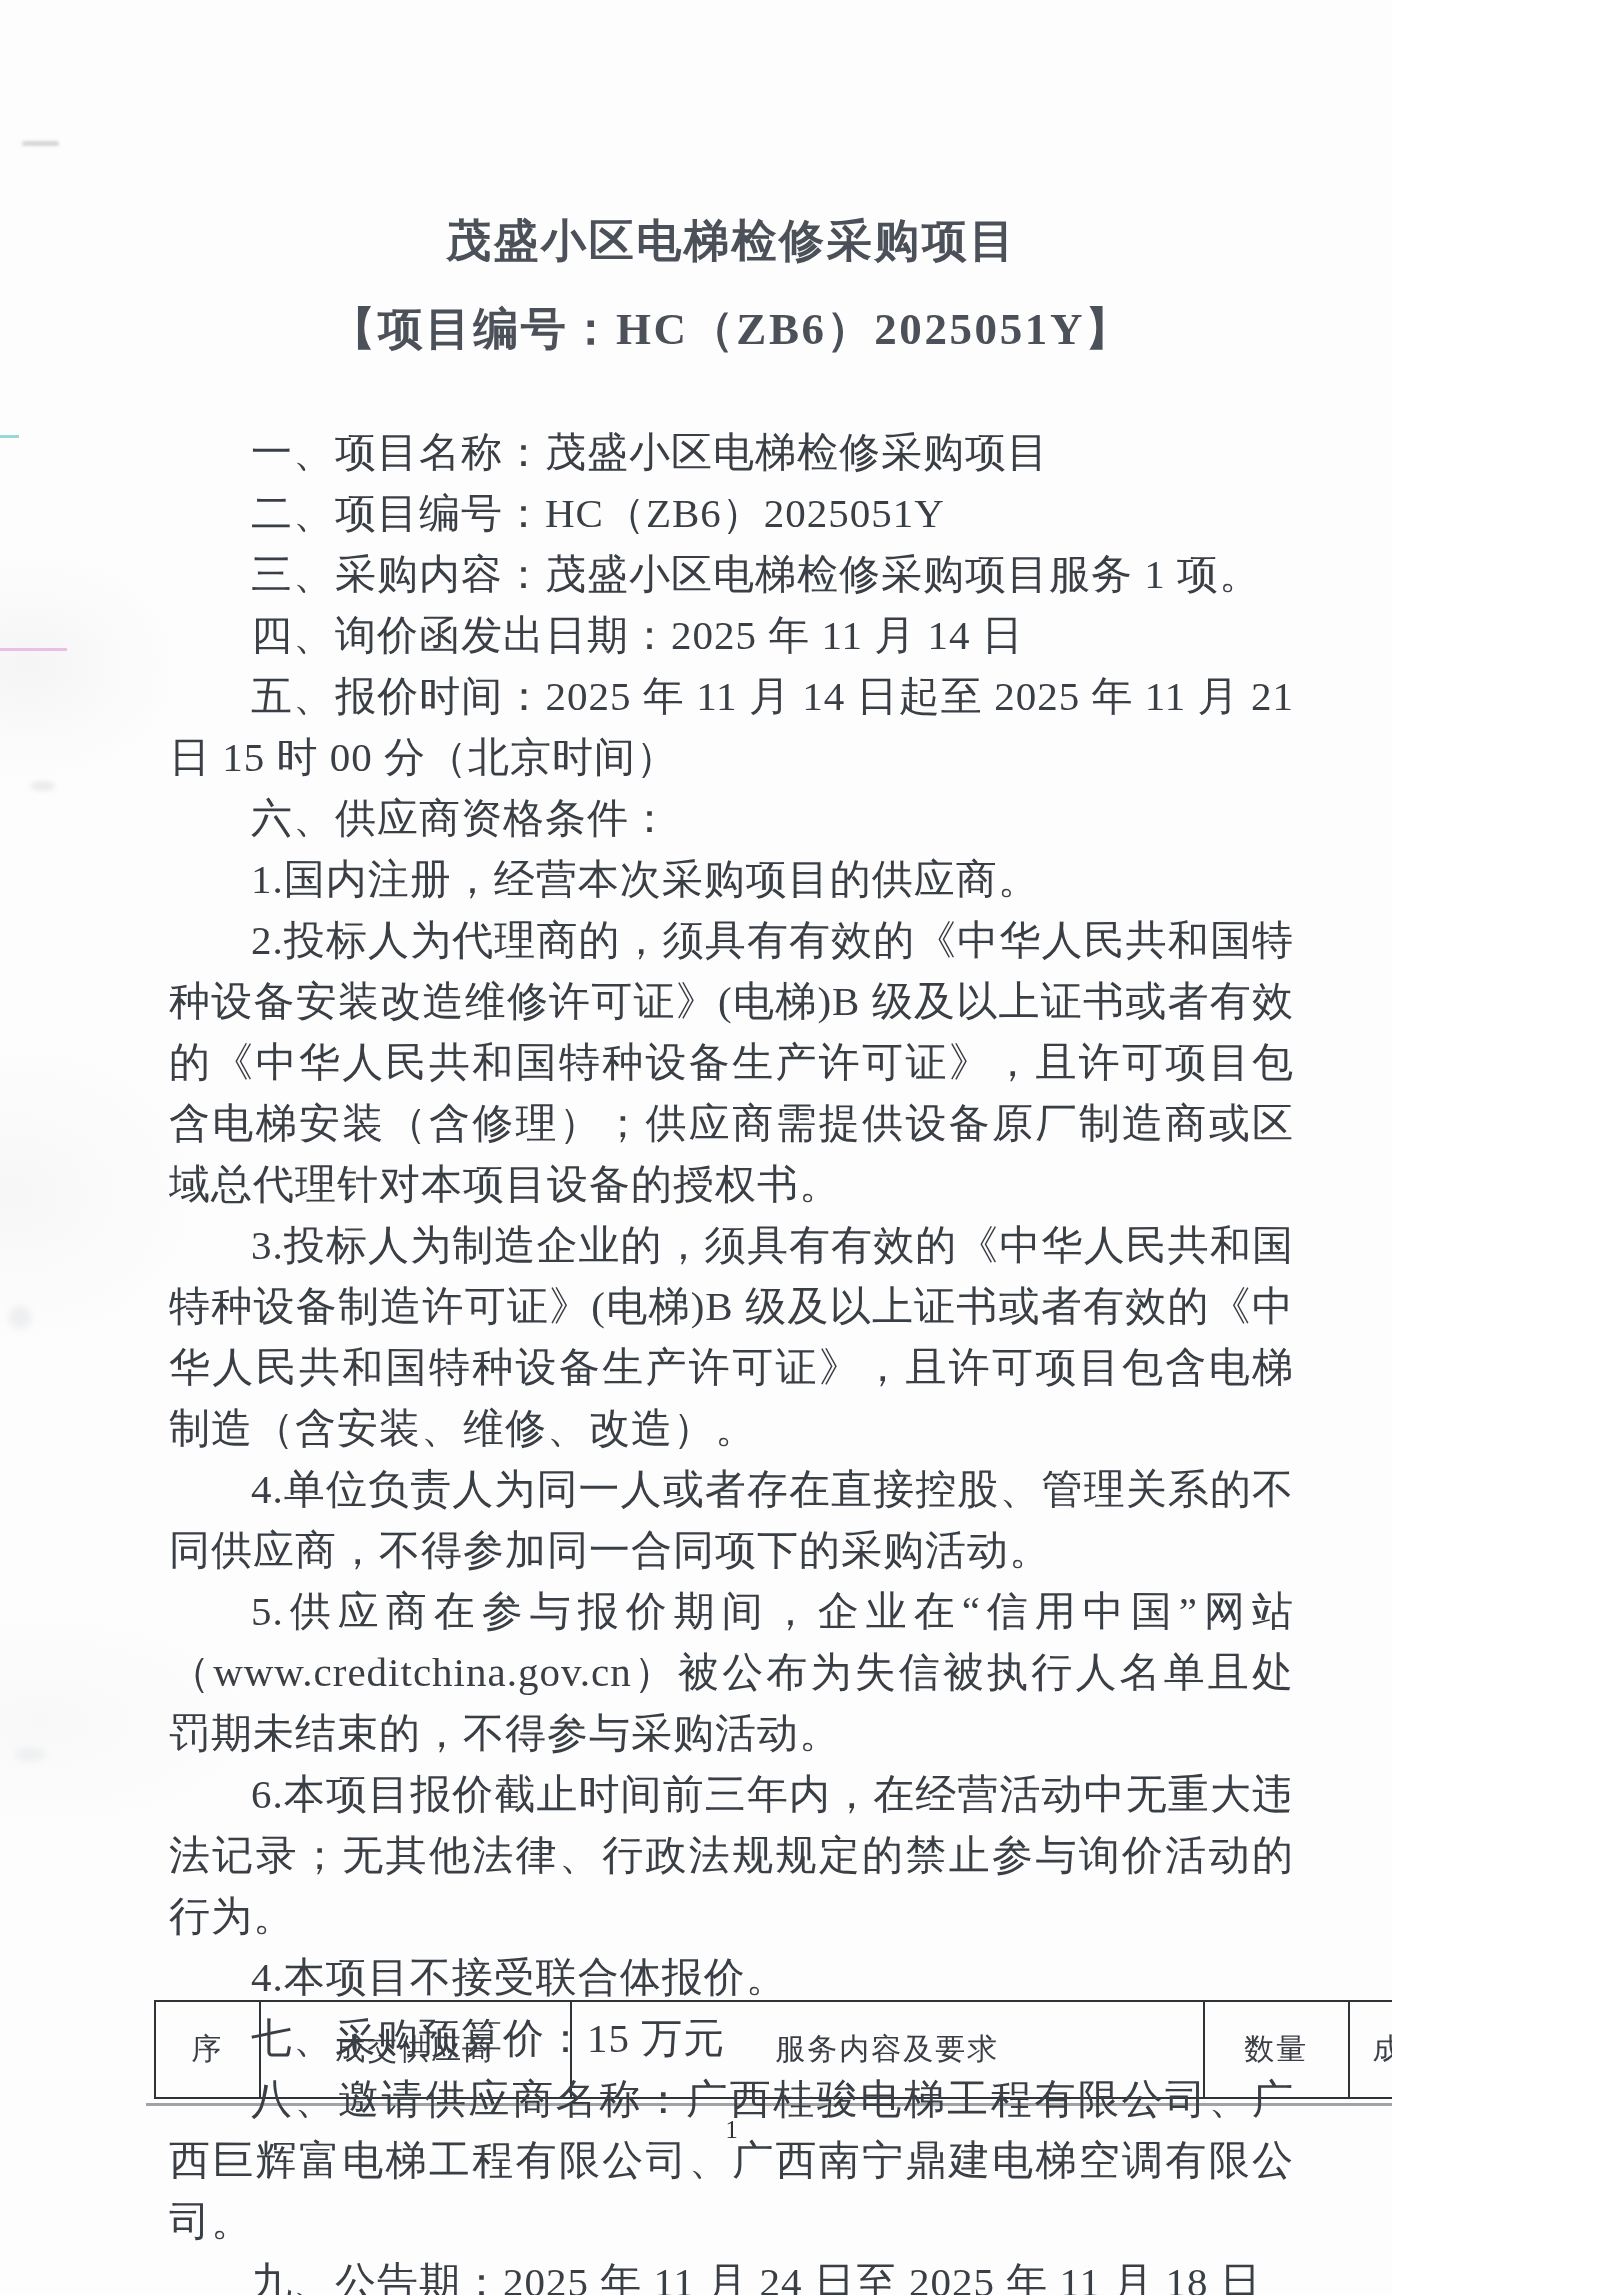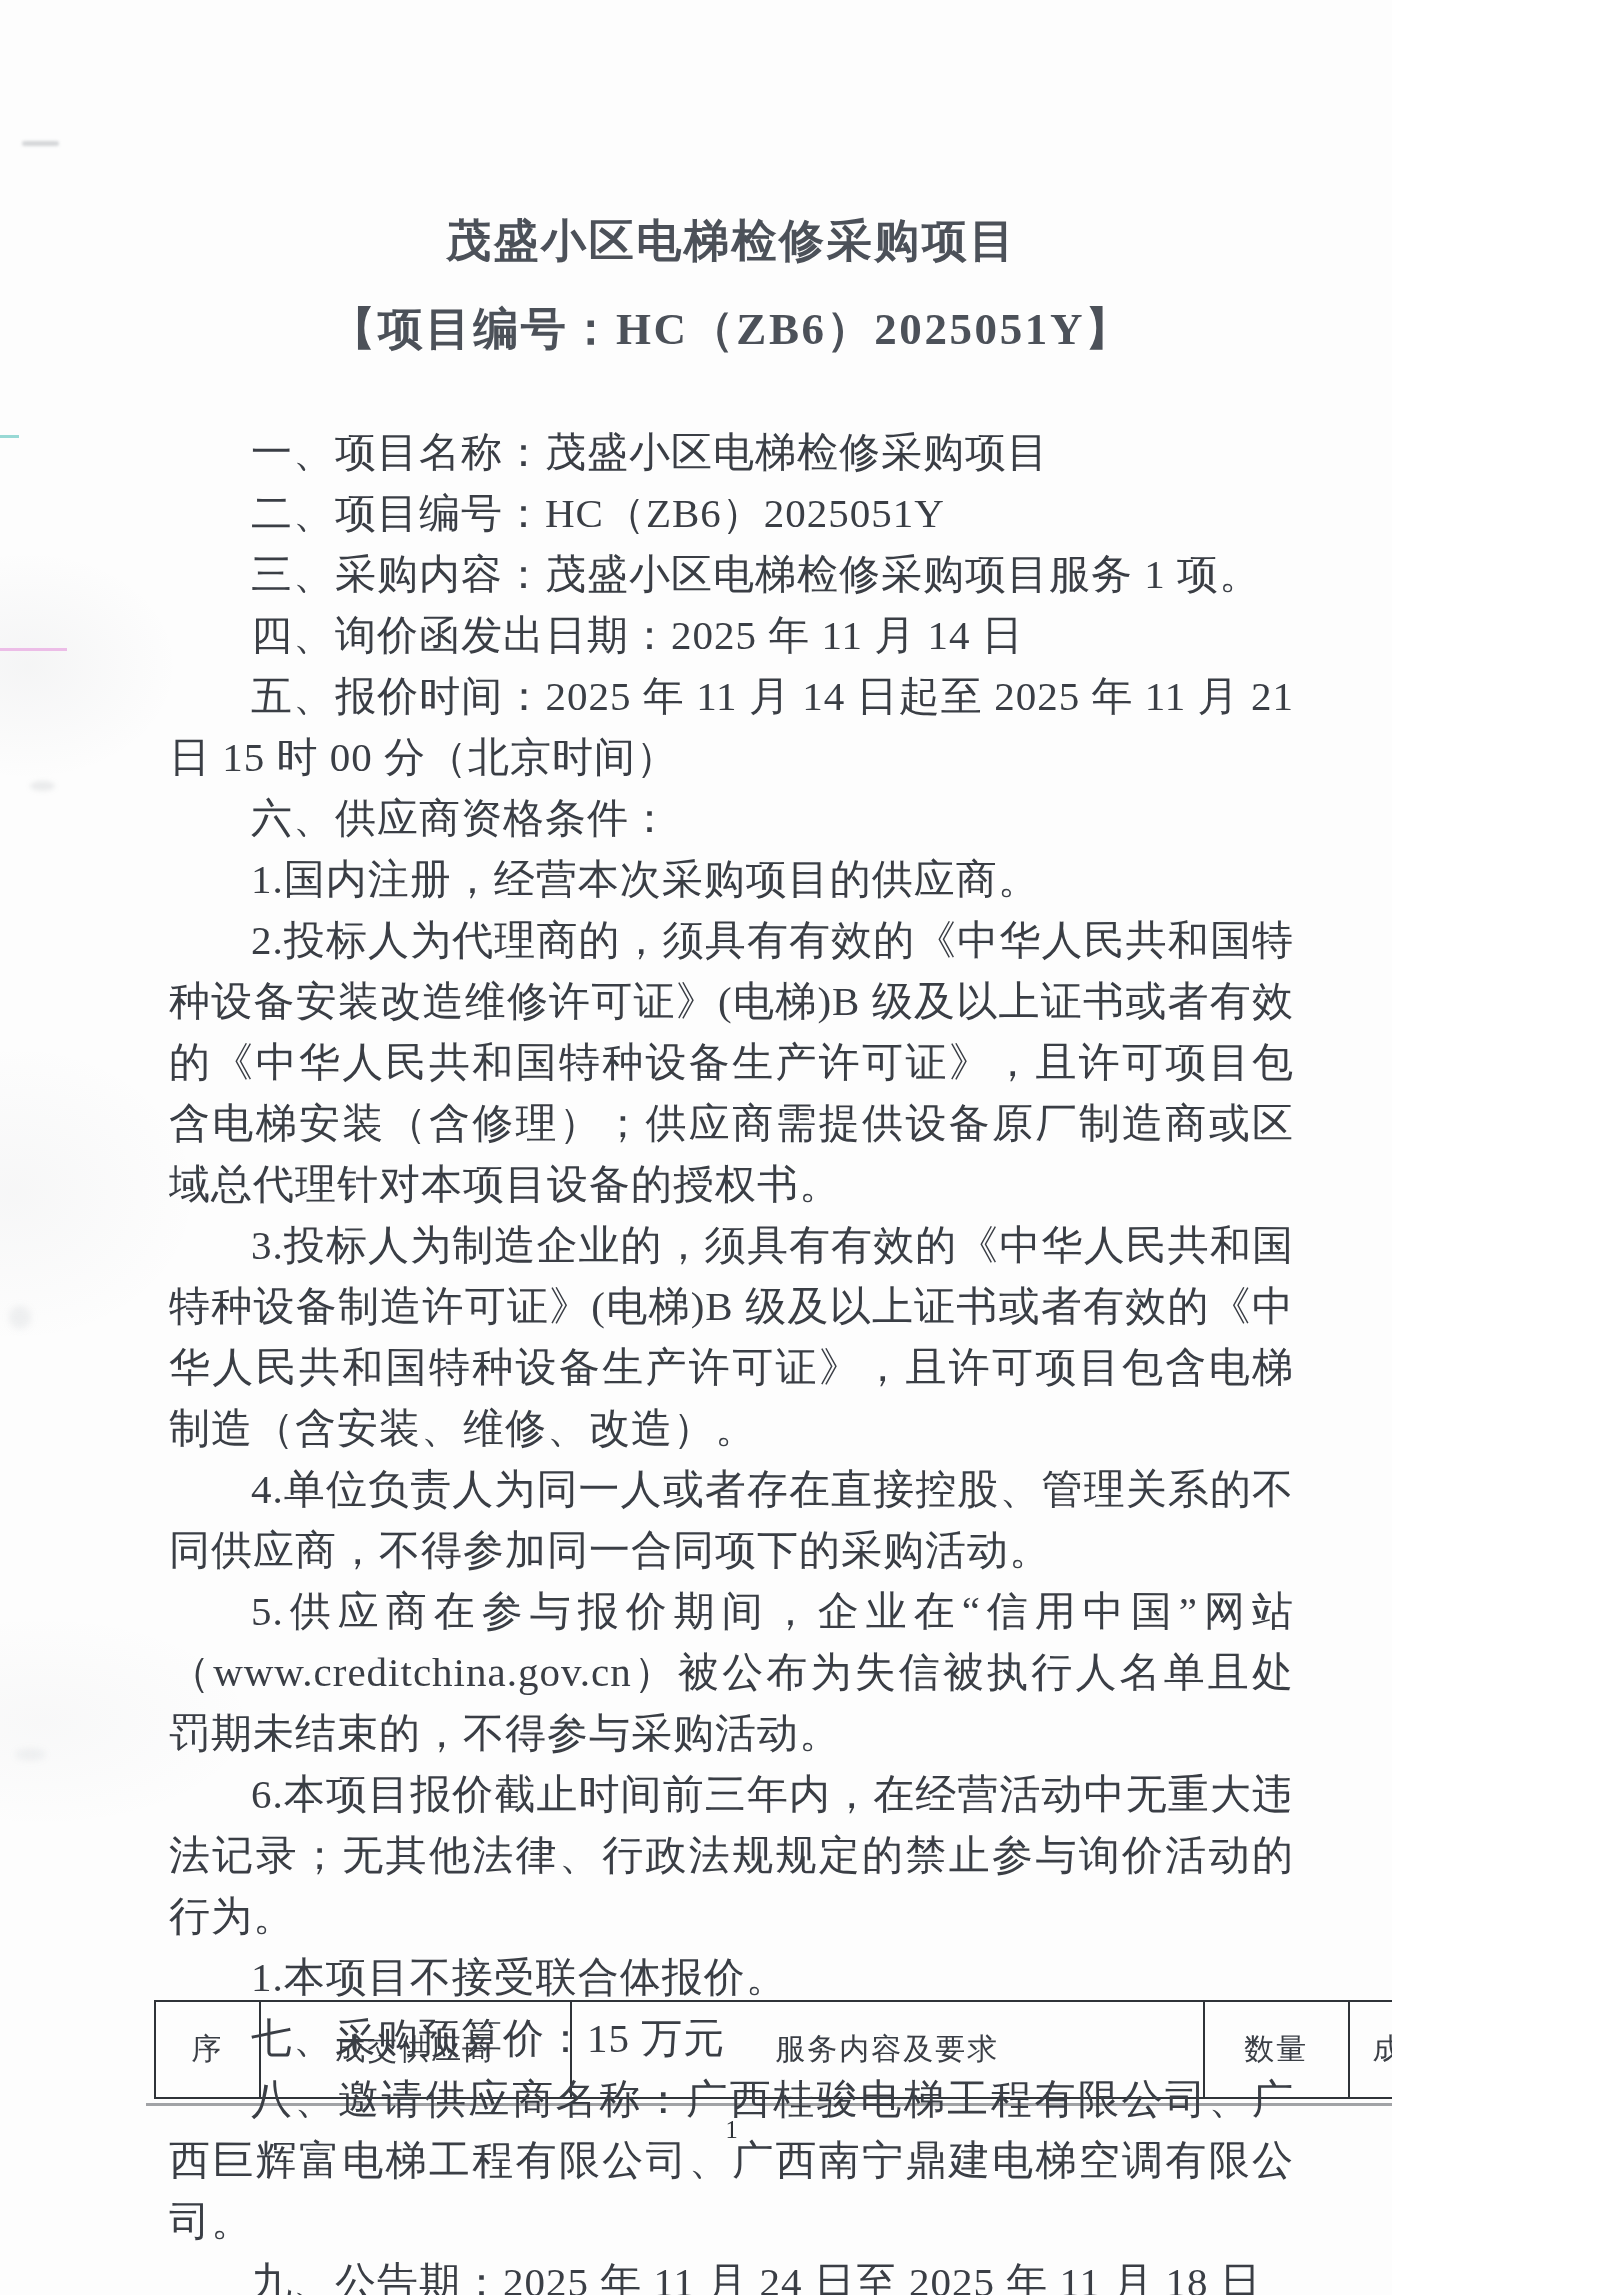--- a/index.html
+++ b/index.html
@@ -115,21 +115,21 @@
       <p>三、采购内容：茂盛小区电梯检修采购项目服务 1 项。</p>
       <p>四、询价函发出日期：2025 年 11 月 14 日</p>
       <p>五、报价时间：2025 年 11 月 14 日起至 2025 年 11 月 21 日 15 时 00 分（北京时间）</p>
       <p>六、供应商资格条件：</p>
       <p>1.国内注册，经营本次采购项目的供应商。</p>
       <p>2.投标人为代理商的，须具有有效的《中华人民共和国特种设备安装改造维修许可证》(电梯)B 级及以上证书或者有效的《中华人民共和国特种设备生产许可证》，且许可项目包含电梯安装（含修理）；供应商需提供设备原厂制造商或区域总代理针对本项目设备的授权书。</p>
       <p>3.投标人为制造企业的，须具有有效的《中华人民共和国特种设备制造许可证》(电梯)B 级及以上证书或者有效的《中华人民共和国特种设备生产许可证》，且许可项目包含电梯制造（含安装、维修、改造）。</p>
       <p>4.单位负责人为同一人或者存在直接控股、管理关系的不同供应商，不得参加同一合同项下的采购活动。</p>
       <p>5.供应商在参与报价期间，企业在“信用中国”网站（www.creditchina.gov.cn）被公布为失信被执行人名单且处罚期未结束的，不得参与采购活动。</p>
       <p>6.本项目报价截止时间前三年内，在经营活动中无重大违法记录；无其他法律、行政法规规定的禁止参与询价活动的行为。</p>
-      <p>1.本项目不接受联合体报价。</p>
+      <p>4.本项目不接受联合体报价。</p>
       <p>七、采购预算价：15 万元</p>
       <p>八、邀请供应商名称：广西桂骏电梯工程有限公司、广西巨辉富电梯工程有限公司、广西南宁鼎建电梯空调有限公司。</p>
       <p>九、公告期：2025 年 11 月 24 日至 2025 年 11 月 18 日</p>
       <p>十、成交信息</p>
     </main>
 
   <table class="award-table">
     <colgroup>
       <col style="width:7.64%">
       <col style="width:22.74%">

